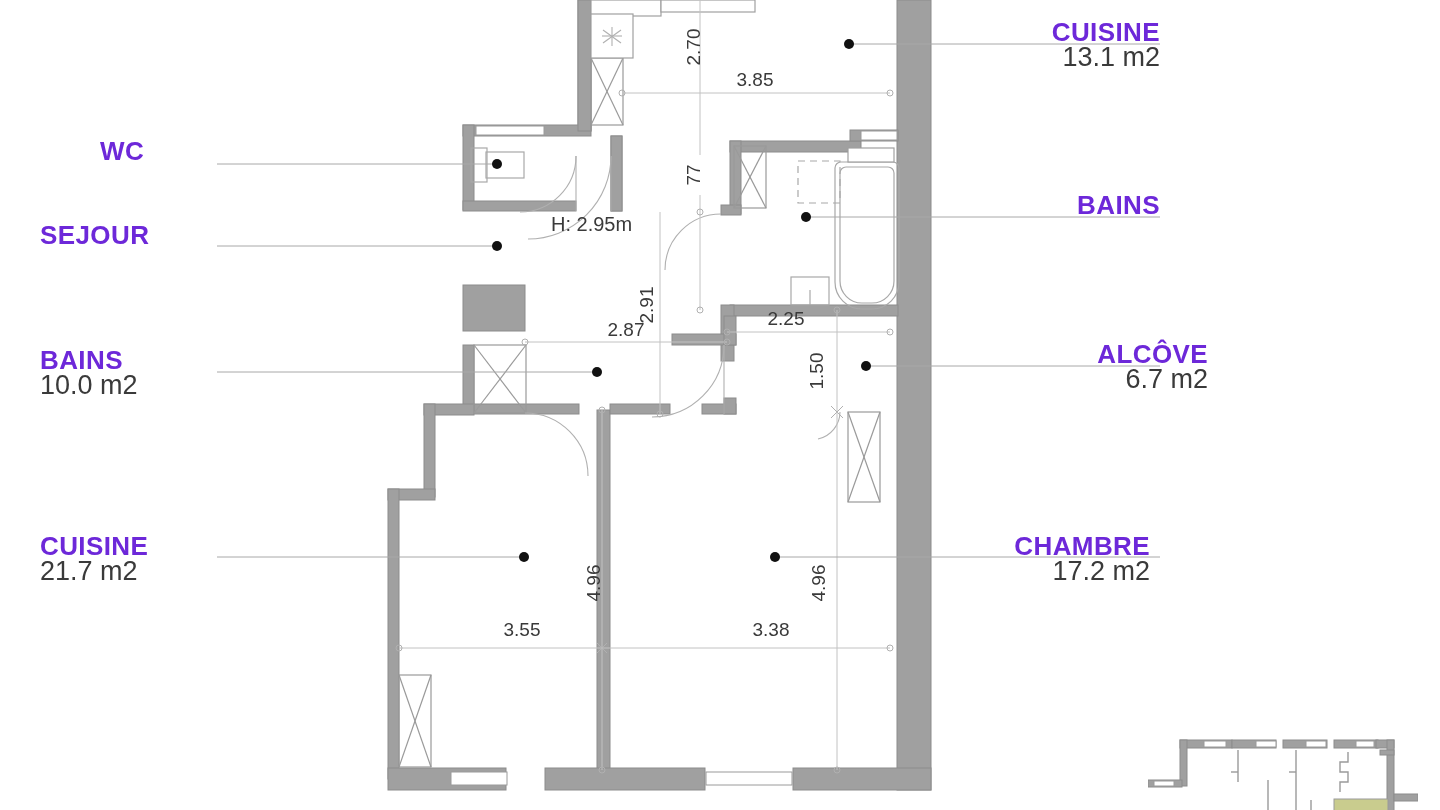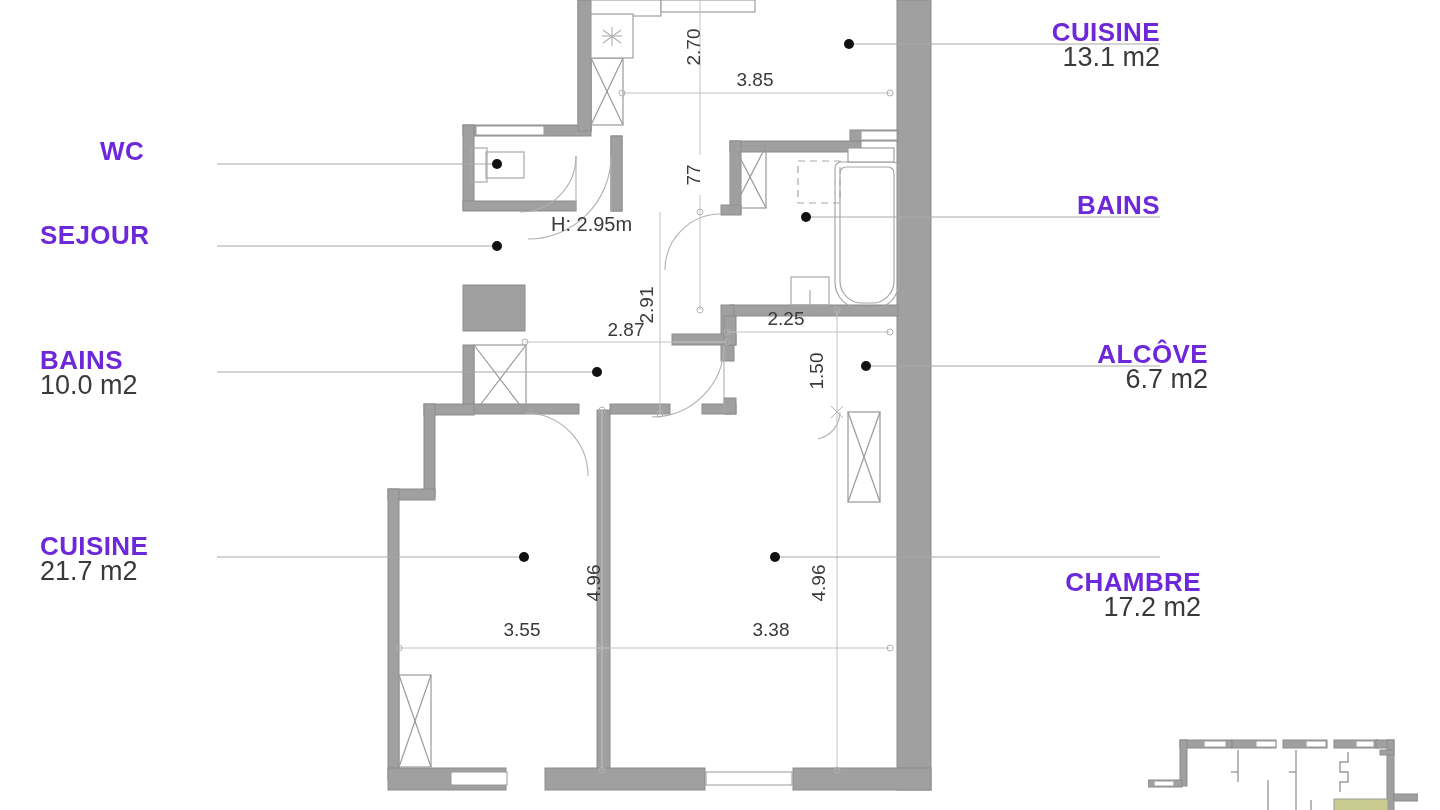--- a/index.html
+++ b/index.html
@@ -318,21 +318,21 @@
 
   <div class="room-label-group lbl-right" style="left:985px; top:192px; width:175px;">
     <div class="room-name">BAINS</div>
   </div>
 
   <div class="room-label-group lbl-right" style="left:1033px; top:341px; width:175px;">
     <div class="room-name">ALCÔVE</div>
     <div class="room-area">6.7 m2</div>
   </div>
 
-  <div class="room-label-group lbl-right" style="left:1026px; top:533px; width:175px;margin-top:36px;">
+  <div class="room-label-group lbl-right" style="left:975px; top:533px; width:175px;">
     <div class="room-name">CHAMBRE</div>
     <div class="room-area">17.2 m2</div>
   </div>
 
   <svg width="270" height="90" viewBox="0 0 270 90" style="position:absolute; left:1148px; top:722px;">
     <g stroke="#8c8c8c" stroke-width="1" fill="#a0a0a0">
       <rect x="32" y="18" width="52" height="8"></rect>
       <rect x="84" y="18" width="44" height="8"></rect>
       <rect x="135" y="18" width="44" height="8"></rect>
       <rect x="186" y="18" width="44" height="8"></rect>

